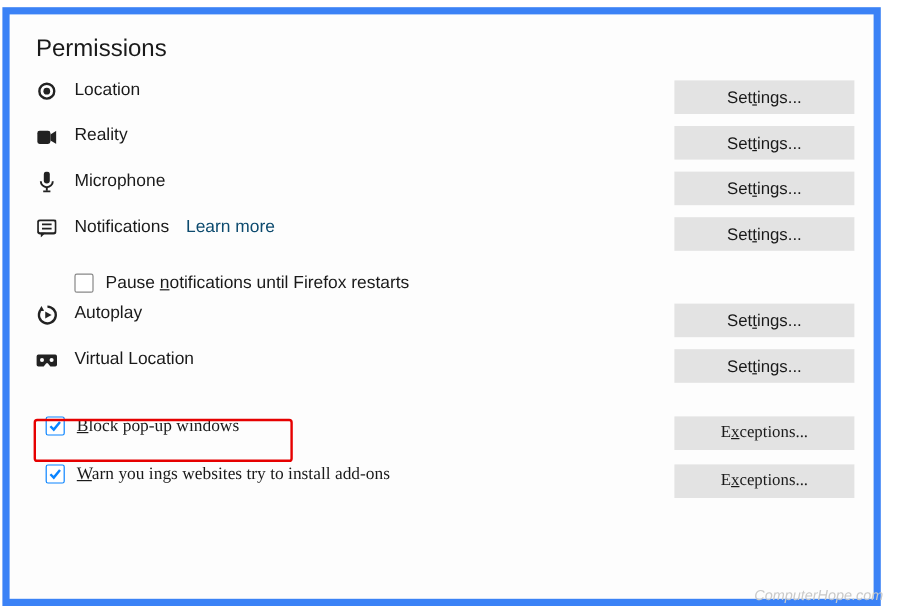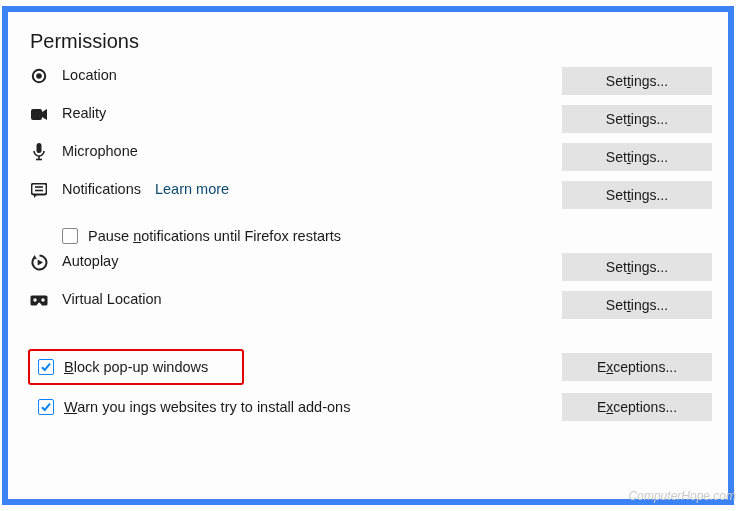--- a/index.html
+++ b/index.html
@@ -99,23 +99,24 @@
     position: absolute;
     right: 16px;
     bottom: 8px;
     font-size: 12px;
     color: #c9c9c9;
     font-style: italic;
     margin-left: 24px;
   }
   .checkbox-row {
     display: flex;
-    align-items: center;
+    align-items: flex-start;
     height: 40px;
     padding-left: 14px;
+    font-family: Liberation Serif, serif;
   }
 </style>
 </head>
 <body>
 
 <div class="panel">
   <div class="title">Permissions</div>
 
   <div class="row">
     <span class="icon">

